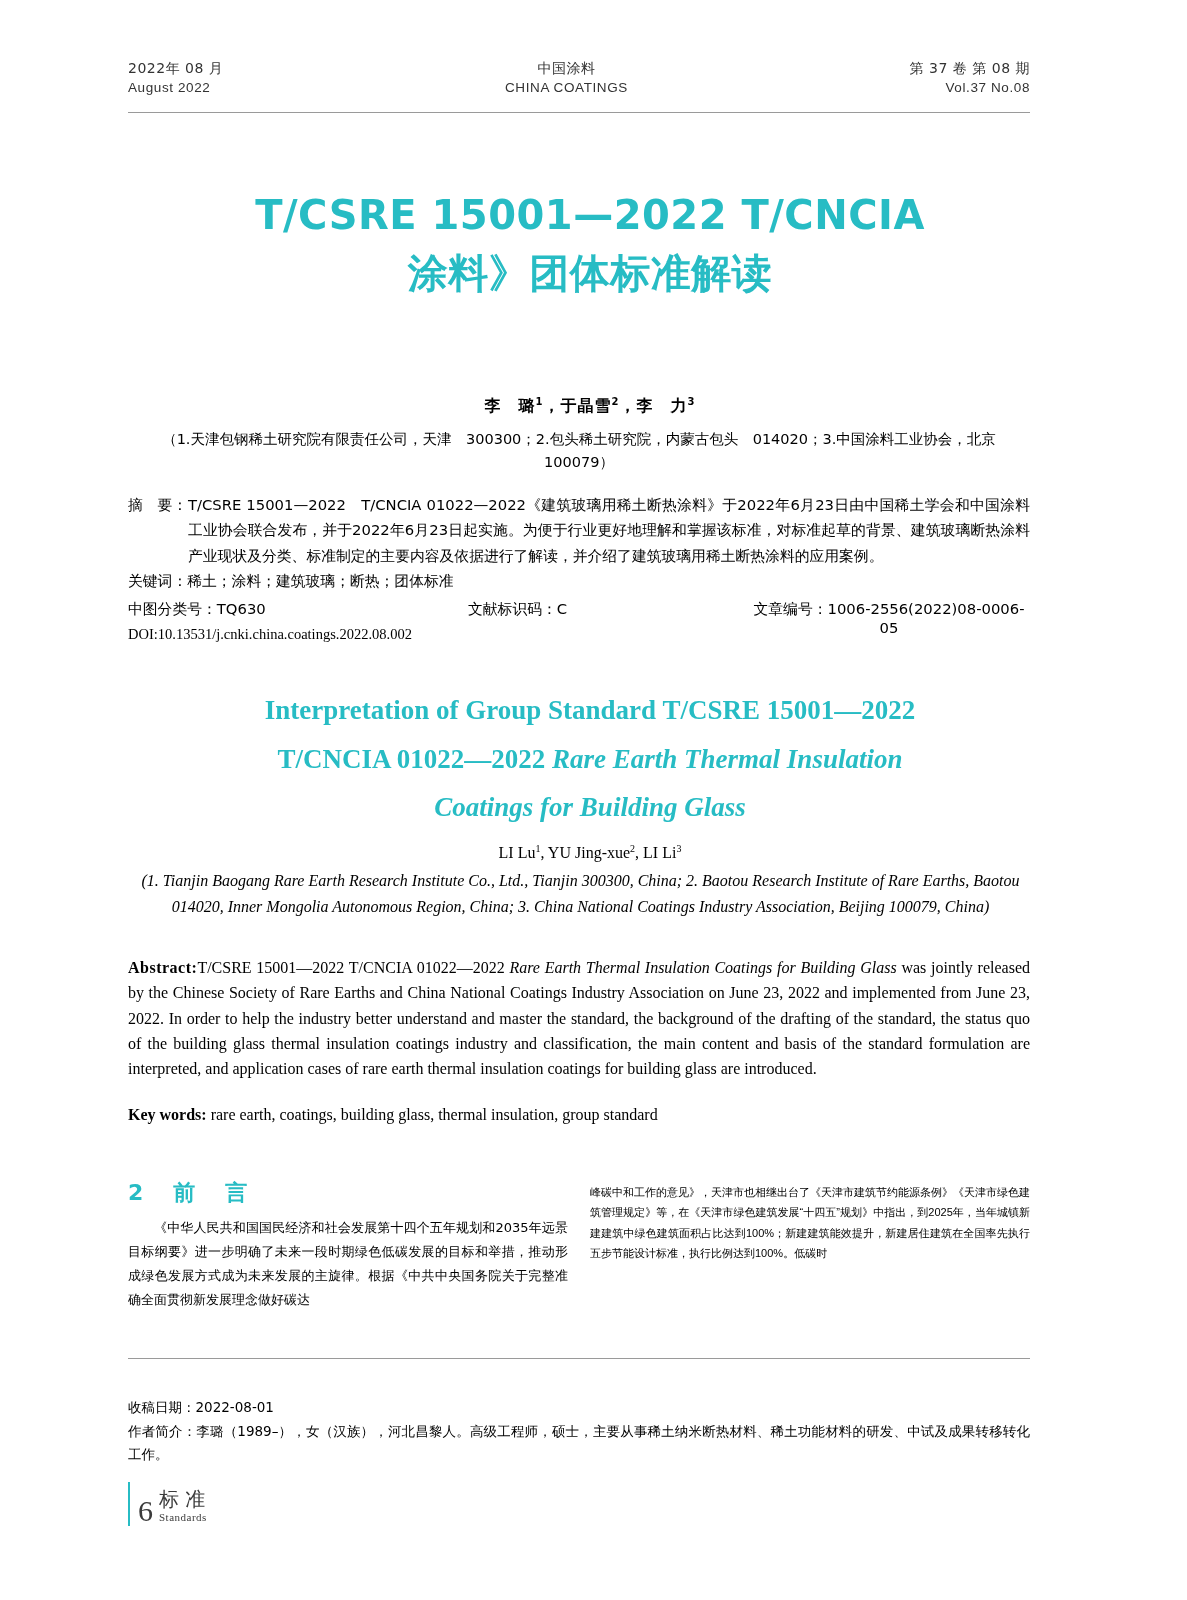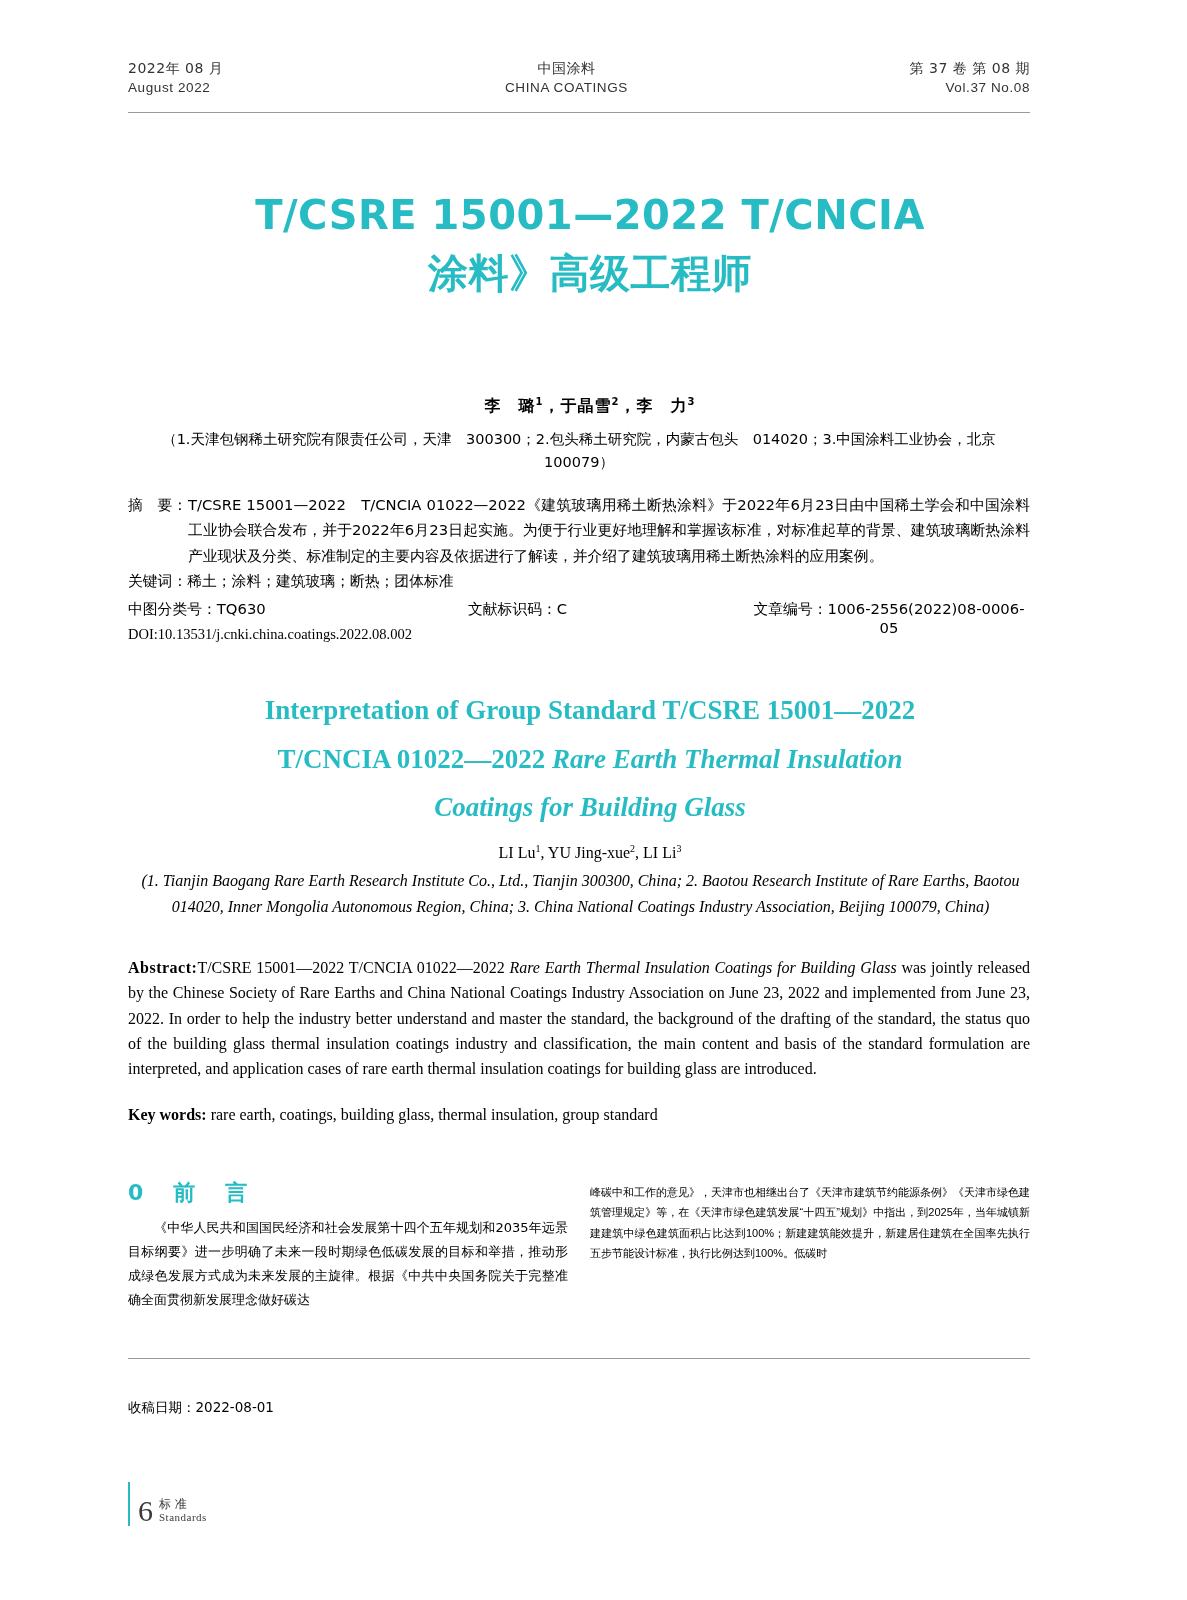--- a/index.html
+++ b/index.html
@@ -278,21 +278,21 @@
     margin-right: 6px;
   }
   .pagefoot .labels {
     display: flex;
     flex-direction: column;
     line-height: 1.15;
     padding-bottom: 2px;
   }
   .pagefoot .lab-cn {
     font-family: "DejaVu Sans", sans-serif;
-    font-size: 12px;
+    font-size: 20px;
     color: #3b3b3b;
   }
   .pagefoot .lab-en {
     font-family: "Liberation Serif", serif;
     font-size: 11px;
     color: #3b3b3b;
     letter-spacing: 0.5px;
   }
 </style>
 </head>
@@ -311,21 +311,21 @@
     </div>
     <div class="col right">
       <span class="ch">第 37 卷  第 08 期</span>
       <span class="en">Vol.37  No.08</span>
     </div>
   </div>
   <div class="rule"></div>
 
   <div class="cn-title">
     <div>T/CSRE 15001—2022    T/CNCIA</div>
-    <div>涂料》高级工程师</div>
+    <div>涂料》团体标准解读</div>
   </div>
 
   <div class="authors-cn">
     李　璐<sup>1</sup>，于晶雪<sup>2</sup>，李　力<sup>3</sup>
   </div>
   <div class="affil-cn">（1.天津包钢稀土研究院有限责任公司，天津　300300；2.包头稀土研究院，内蒙古包头　014020；3.中国涂料工业协会，北京100079）</div>
 
   <div class="abs-cn">
     <span class="lbl">摘　要：</span>
     <span class="body">T/CSRE 15001—2022　T/CNCIA 01022—2022《建筑玻璃用稀土断热涂料》于2022年6月23日由中国稀土学会和中国涂料工业协会联合发布，并于2022年6月23日起实施。为便于行业更好地理解和掌握该标准，对标准起草的背景、建筑玻璃断热涂料产业现状及分类、标准制定的主要内容及依据进行了解读，并介绍了建筑玻璃用稀土断热涂料的应用案例。</span>
@@ -354,27 +354,28 @@
   <div class="affil-en">(1. Tianjin Baogang Rare Earth Research Institute Co., Ltd., Tianjin 300300, China; 2. Baotou Research Institute of Rare Earths, Baotou 014020, Inner Mongolia Autonomous Region, China; 3. China National Coatings Industry Association, Beijing 100079, China)</div>
 
   <div class="abs-en">
     <span class="lbl">Abstract:</span><span> T/CSRE 15001—2022 T/CNCIA 01022—2022 </span><span class="ital">Rare Earth Thermal Insulation Coatings for Building Glass</span><span> was jointly released by the Chinese Society of Rare Earths and China National Coatings Industry Association on June 23, 2022 and implemented from June 23, 2022. In order to help the industry better understand and master the standard, the background of the drafting of the standard, the status quo of the building glass thermal insulation coatings industry and classification, the main content and basis of the standard formulation are interpreted, and application cases of rare earth thermal insulation coatings for building glass are introduced.</span>
   </div>
 
   <div class="kw-en">
     <span class="lbl">Key words:</span><span> rare earth, coatings, building glass, thermal insulation, group standard</span>
   </div>
 
-  <div class="sec-head">0　前　言</div>
+  <div class="sec-head">2　前　言</div>
   <div class="col-left indent">《中华人民共和国国民经济和社会发展第十四个五年规划和2035年远景目标纲要》进一步明确了未来一段时期绿色低碳发展的目标和举措，推动形成绿色发展方式成为未来发展的主旋律。根据《中共中央国务院关于完整准确全面贯彻新发展理念做好碳达</div>
   <div class="col-right">峰碳中和工作的意见》，天津市也相继出台了《天津市建筑节约能源条例》《天津市绿色建筑管理规定》等，在《天津市绿色建筑发展“十四五”规划》中指出，到2025年，当年城镇新建建筑中绿色建筑面积占比达到100%；新建建筑能效提升，新建居住建筑在全国率先执行五步节能设计标准，执行比例达到100%。低碳时</div>
 
   <div class="footrule"></div>
   <div class="foot">
     <div>收稿日期：2022-08-01</div>
+    <div class="line2">作者简介：李璐（1989–），女（汉族），河北昌黎人。高级工程师，硕士，主要从事稀土纳米断热材料、稀土功能材料的研发、中试及成果转移转化工作。</div>
   </div>
 
   <div class="pagefoot">
     <div class="bar"></div>
     <div class="num">6</div>
     <div class="labels">
       <span class="lab-cn">标 准</span>
       <span class="lab-en">Standards</span>
     </div>
   </div>

